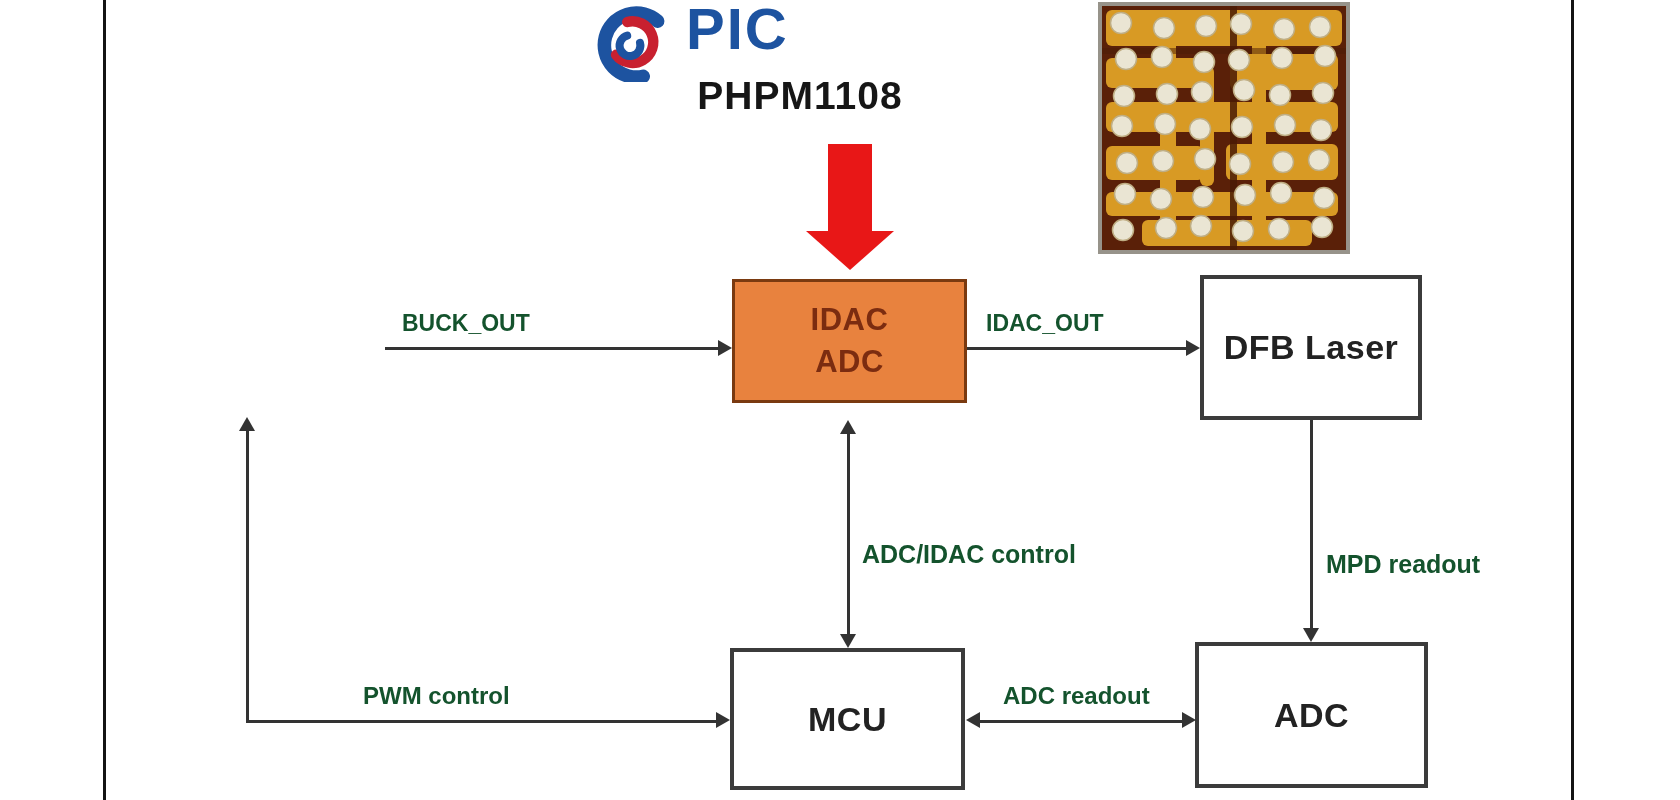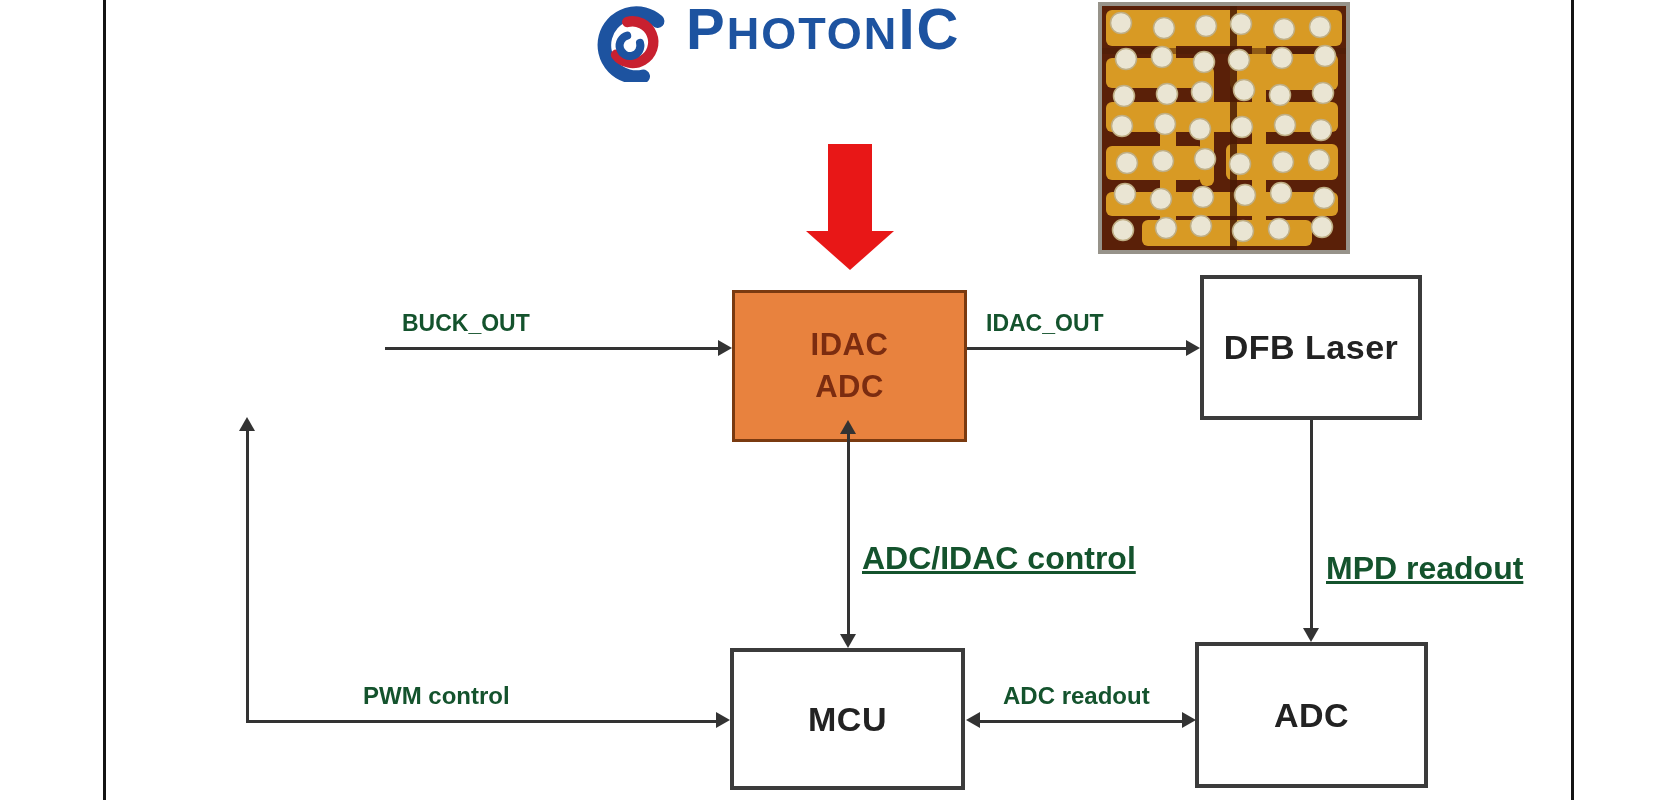--- a/index.html
+++ b/index.html
@@ -43,42 +43,42 @@
     background:#e8823e;border:3px solid #7a3a10;color:#7b2c10;font-size:31px;line-height:1.35;
   }
   
   .hline{position:absolute;height:3px;background:#333333;}
   .vline{position:absolute;width:3px;background:#333333;}
   .arrow-right{position:absolute;width:0;height:0;border-top:8px solid transparent;border-bottom:8px solid transparent;border-left:14px solid #333333;}
   .arrow-left{position:absolute;width:0;height:0;border-top:8px solid transparent;border-bottom:8px solid transparent;border-right:14px solid #333333;}
   .arrow-up{position:absolute;width:0;height:0;border-left:8px solid transparent;border-right:8px solid transparent;border-bottom:14px solid #333333;}
   .arrow-down{position:absolute;width:0;height:0;border-left:8px solid transparent;border-right:8px solid transparent;border-top:14px solid #333333;}
   .edge-label{position:absolute;font-weight:bold;color:#14532d;white-space:nowrap;}
-  .fs23{font-size:23px;} .fs24{font-size:24px;margin-left:21px;} .fs25{font-size:32px;text-decoration:underline;}
+  .fs23{font-size:23px;} .fs24{font-size:24px;margin-left:21px;} .fs25{font-size:25px;}
 </style>
 </head>
 <body>
 
 <div class="stage">
 
   <div class="frame-line" style="left:103px;"></div>
   <div class="frame-line" style="left:1571px;"></div>
 
   <div class="logo-icon">
     <svg viewBox="0 0 100 100">
       <path d="M 82 24 A 40 40 0 1 0 64 93" fill="none" stroke="#1d53a0" stroke-width="17" stroke-linecap="round"></path>
       <path d="M 44 25 A 26 26 0 1 1 30 66" fill="none" stroke="#c8202f" stroke-width="13" stroke-linecap="round"></path>
       <path d="M 44 42 A 13 13 0 1 0 60 51" fill="none" stroke="#1d53a0" stroke-width="10" stroke-linecap="round"></path>
     </svg>
   </div>
   <div class="wordmark">
     <span class="big">P</span>
-      <span class="small">HOTON</span>
       <span class="big">IC</span>
   </div>
+  <div class="part-number">PHPM1108</div>
 
   <div class="red-arrow-stem"></div>
   <div class="red-arrow-head"></div>
 
   <div class="chip">
     <svg viewBox="0 0 244 244" preserveAspectRatio="none">
       <rect x="0" y="0" width="244" height="244" fill="#5a2008"></rect>
       <g fill="#d89a24">
         <rect x="4" y="4" width="236" height="36" rx="6"></rect>
         <rect x="4" y="52" width="102" height="30" rx="6"></rect>
@@ -135,21 +135,21 @@
           <circle cx="64" cy="222" r="10.5"></circle>
           <circle cx="99" cy="220" r="10.5"></circle>
           <circle cx="141" cy="225" r="10.5"></circle>
           <circle cx="177" cy="223" r="10.5"></circle>
           <circle cx="220" cy="221" r="10.5"></circle>
         </g>
     </svg>
   </div>
 
 
-  <div class="block orange" style="left:732px;top:290px;width:235px;height:152px;align-items:center;">
+  <div class="block orange" style="left:732px;top:279px;width:235px;height:124px;align-items:center;">
     <span>IDAC</span>
     <span>ADC</span>
   </div>
 
   <div class="block" style="left:1200px;top:275px;width:222px;height:145px;">
     <span>DFB Laser</span>
   </div>
 
   <div class="block" style="left:730px;top:648px;width:235px;height:142px;">
     <span>MCU</span>

